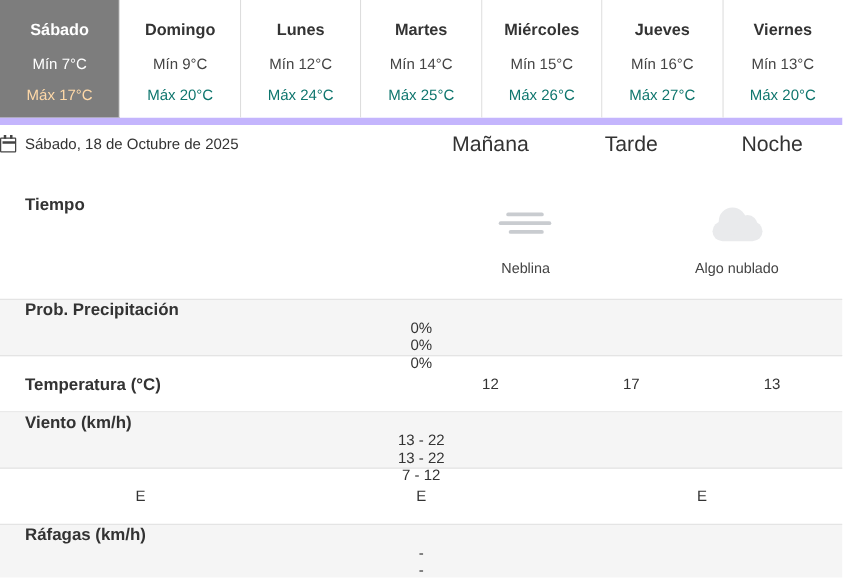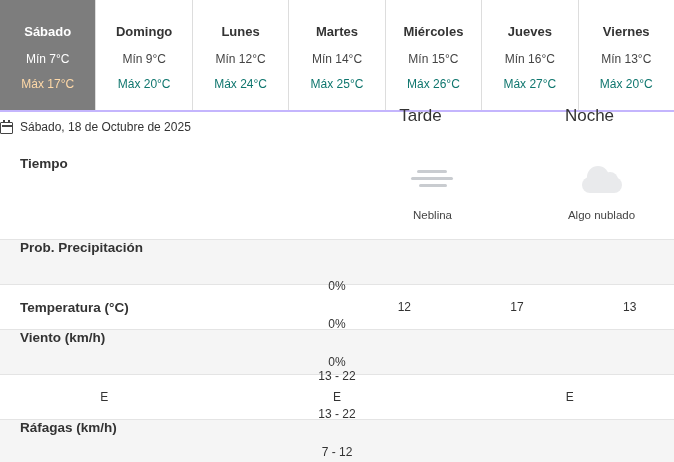--- a/index.html
+++ b/index.html
@@ -17,22 +17,22 @@
   .wrap {
     width: 674px;
     height: 462px;
     position: relative;
   }
 
   
   .day-strip {
     display: flex;
     width: 674px;
-    height: 112px;
-    border-bottom: 2px solid #c4b5fd;
+    height: 100px;
+    border-bottom: 6px solid #c4b5fd;
   }
   .day-cell {
     flex: 1 1 0;
     border-right: 1px solid #dddddd;
     display: flex;
     flex-direction: column;
     align-items: center;
     justify-content: center;
     padding-top: 4px;
     background: #ffffff;
@@ -122,21 +122,20 @@
   .table {
     position: absolute;
     top: 140px;
     left: 0;
     width: 674px;
   }
   .row {
     display: flex;
     align-items: stretch;
     border-bottom: 1px solid #e4e4e4;
-    gap: 24px;
   }
   .row.alt { background: #f5f5f5; flex-direction: column; }
   .row .label {
     width: 336px;
     padding-left: 20px;
     display: flex;
     align-items: center;
     font-size: 13.5px;
     font-weight: bold;
     color: #333333;
@@ -288,20 +287,21 @@
     <span class="cal-icon">
       <span class="frame"></span>
         <span class="bar"></span>
       <span class="peg1"></span>
         <span class="peg2"></span>
     </span>
     <span class="date-text">Sábado, 18 de Octubre de 2025</span>
   </div>
 
   <div class="period-headers">
+    <div>Mañana</div>
     <div>Tarde</div>
     <div>Noche</div>
   </div>
 
   <div class="table">
 
     <div class="row weather">
       <div class="label">Tiempo</div>
       <div class="cell">
         <span class="icon-box fog">

